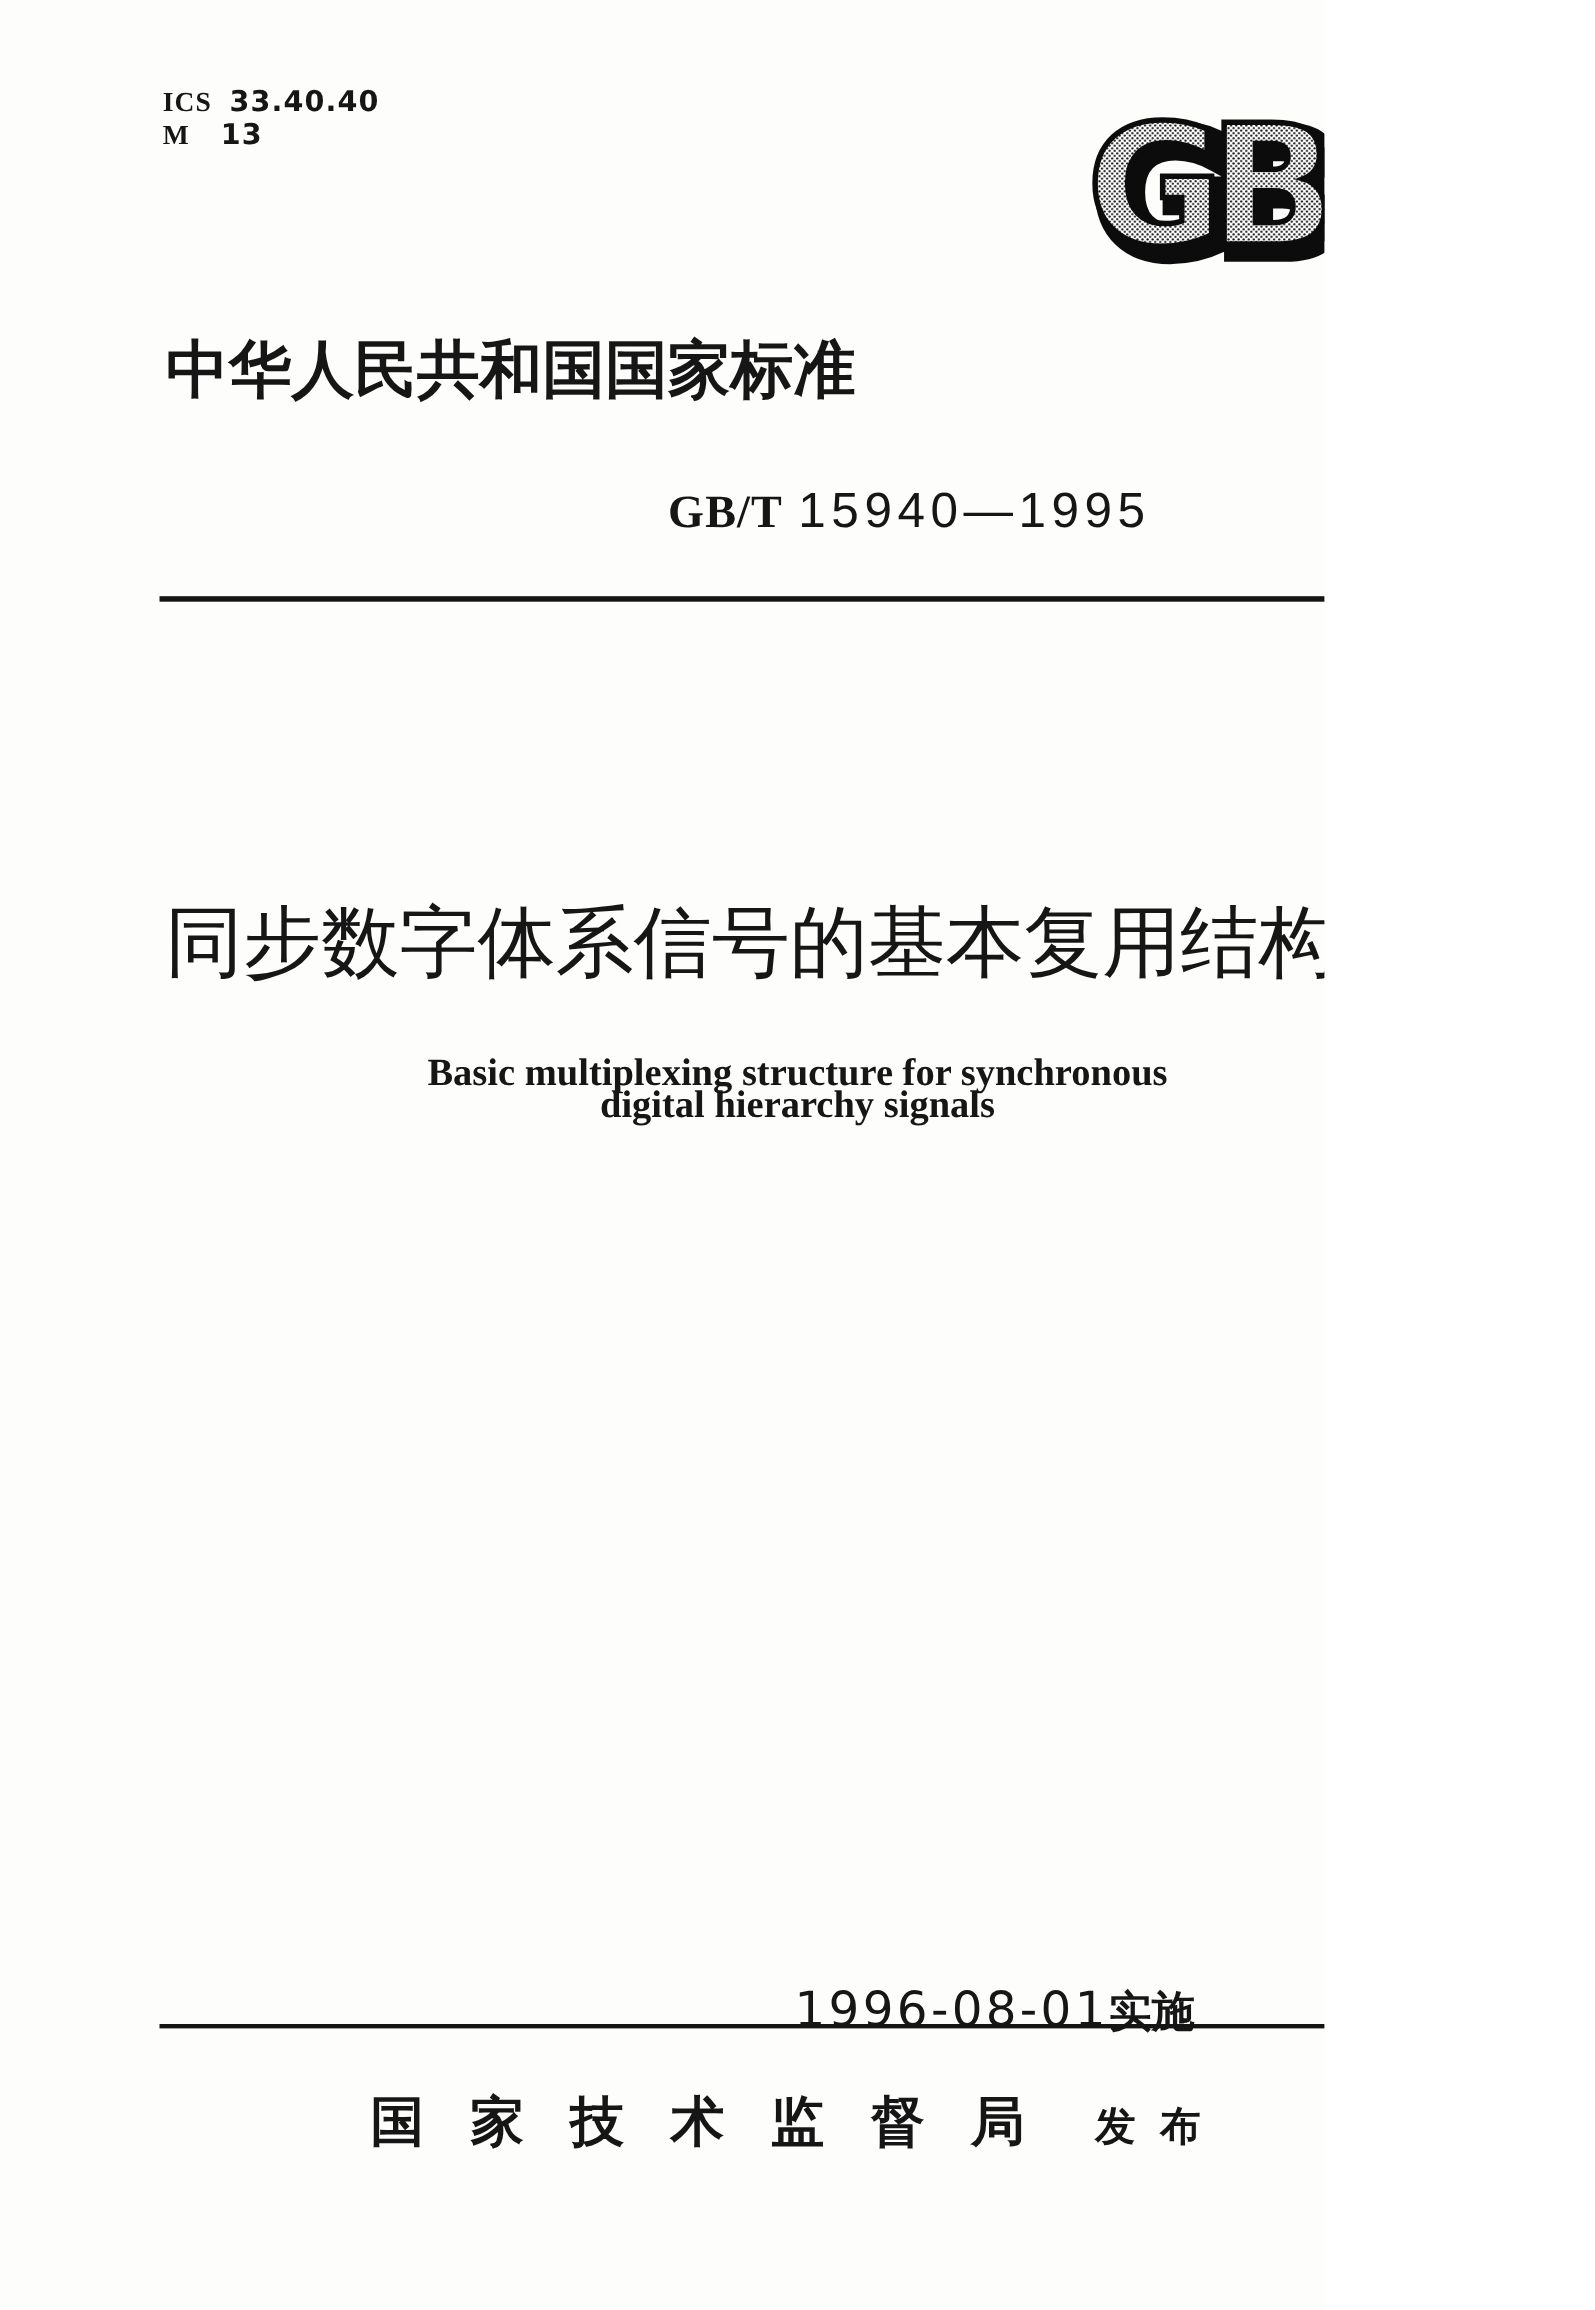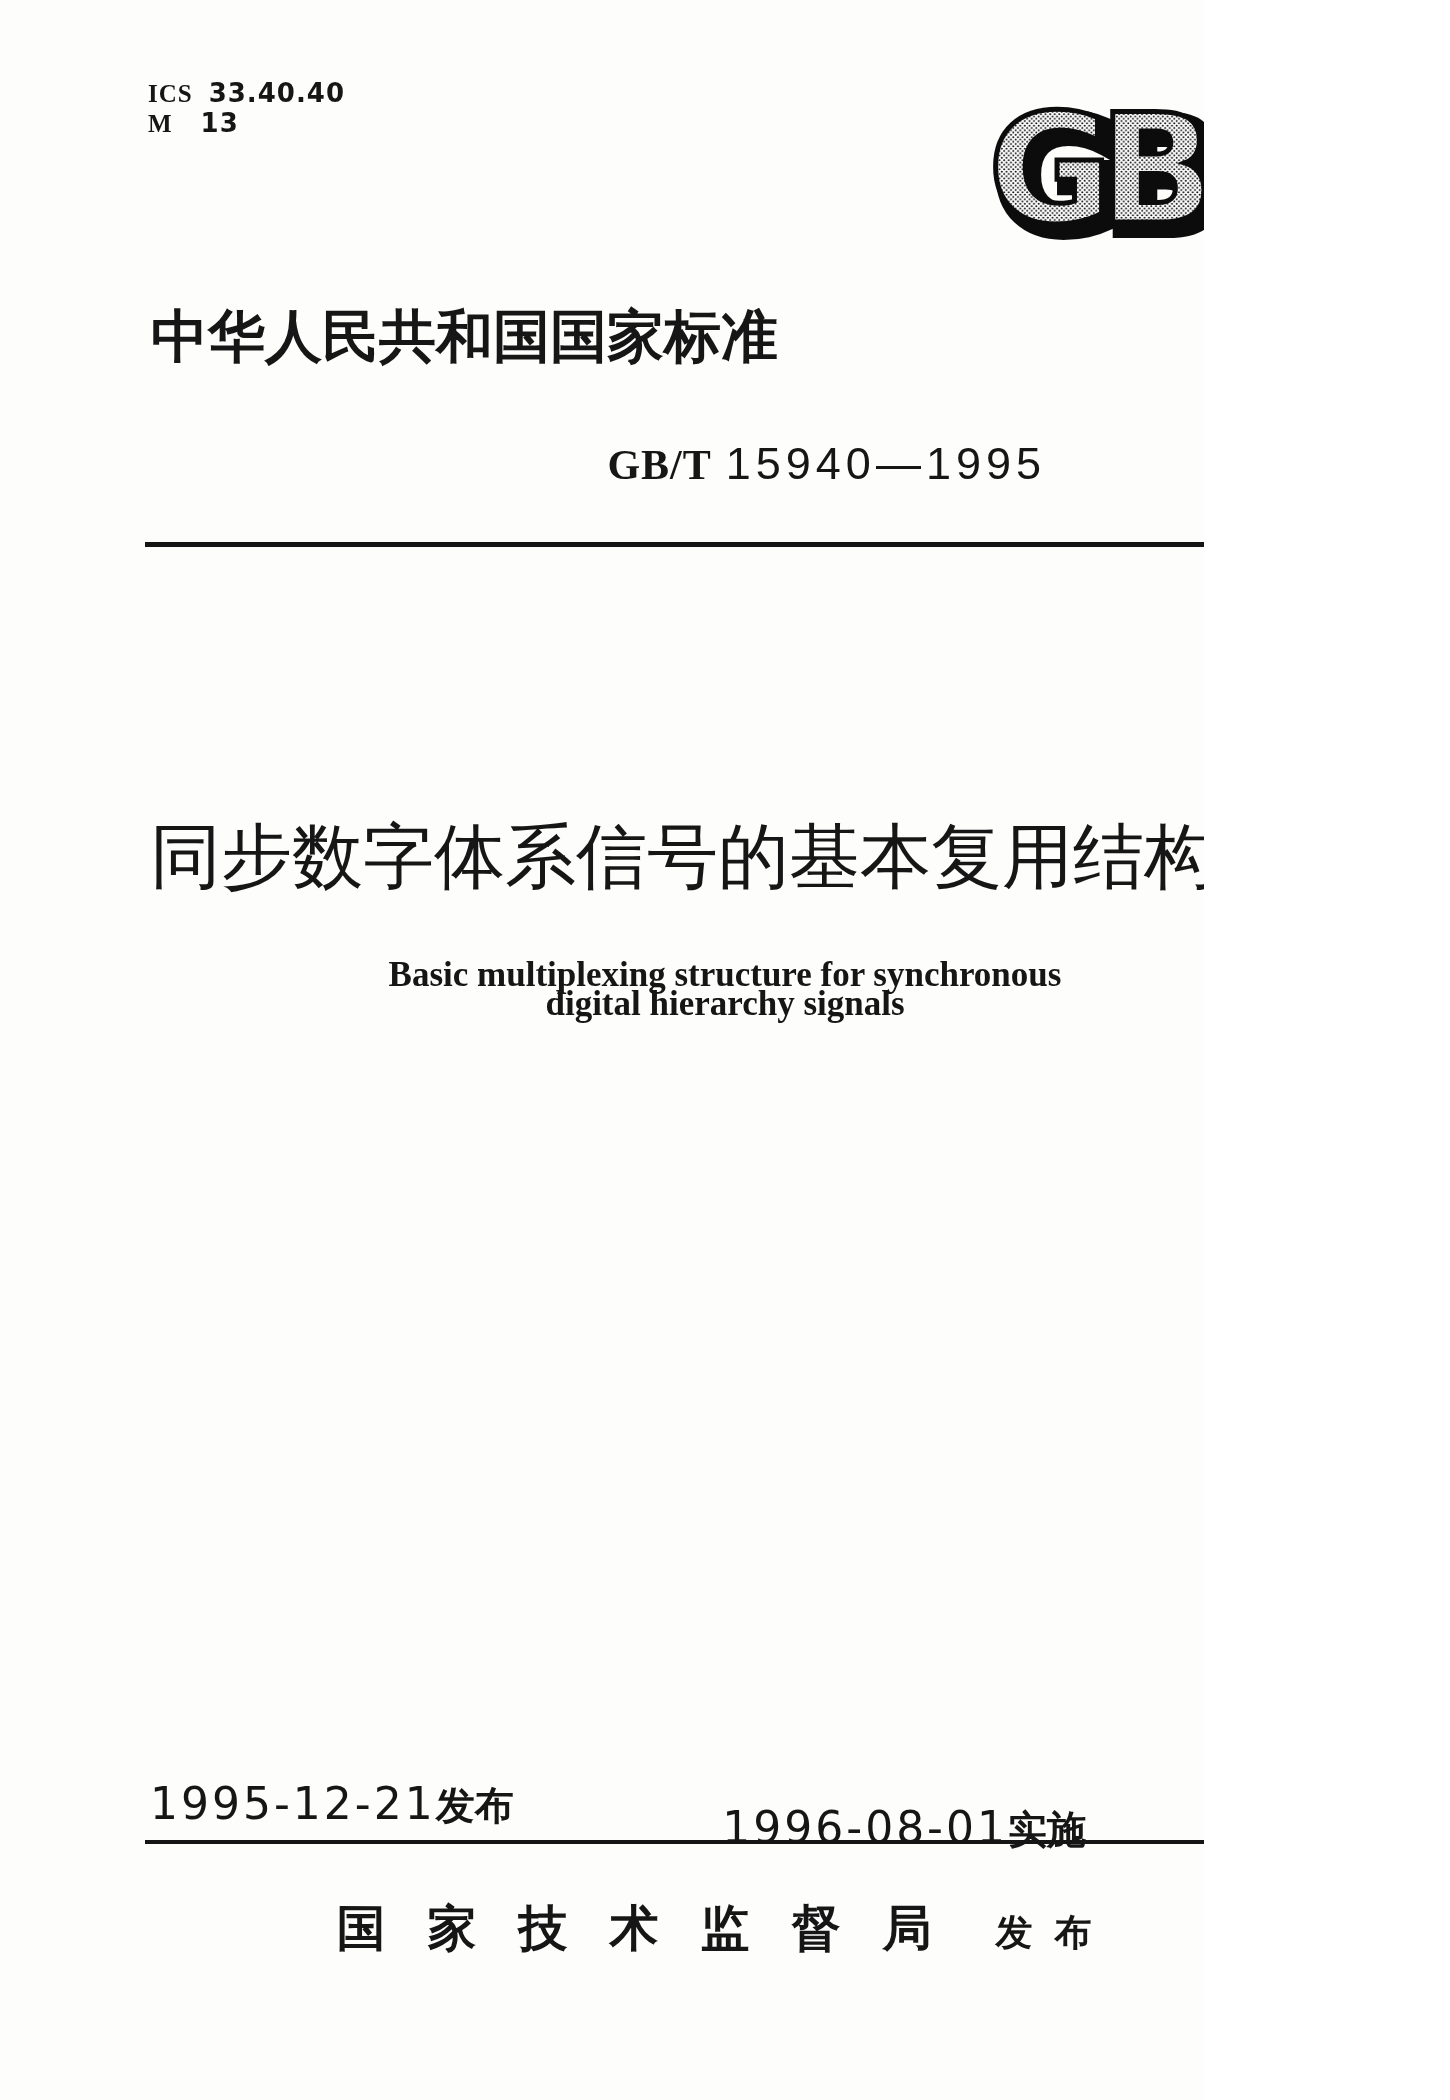--- a/index.html
+++ b/index.html
@@ -212,23 +212,20 @@
   <div class="standard-number">
     <span class="standard-prefix">GB/T</span><span class="standard-digits">15940—1995</span>
   </div>
 
   <div class="rule-top"></div>
 
   <div class="title-cn">同步数字体系信号的基本复用结构</div>
   <div class="title-en line1">Basic multiplexing structure for synchronous</div>
   <div class="title-en line2">digital hierarchy signals</div>
 
-  <div class="date-line left">
-    <span class="date-digits">1995-12-21</span><span class="date-cjk">发布</span>
-  </div>
   <div class="date-line right">
     <span class="date-digits">1996-08-01</span><span class="date-cjk">实施</span>
   </div>
 
   <div class="rule-bottom"></div>
 
   <div class="issuer-line">
     <span class="issuer-name">国家技术监督局</span>
     <span class="issuer-action">发布</span>
   </div>

